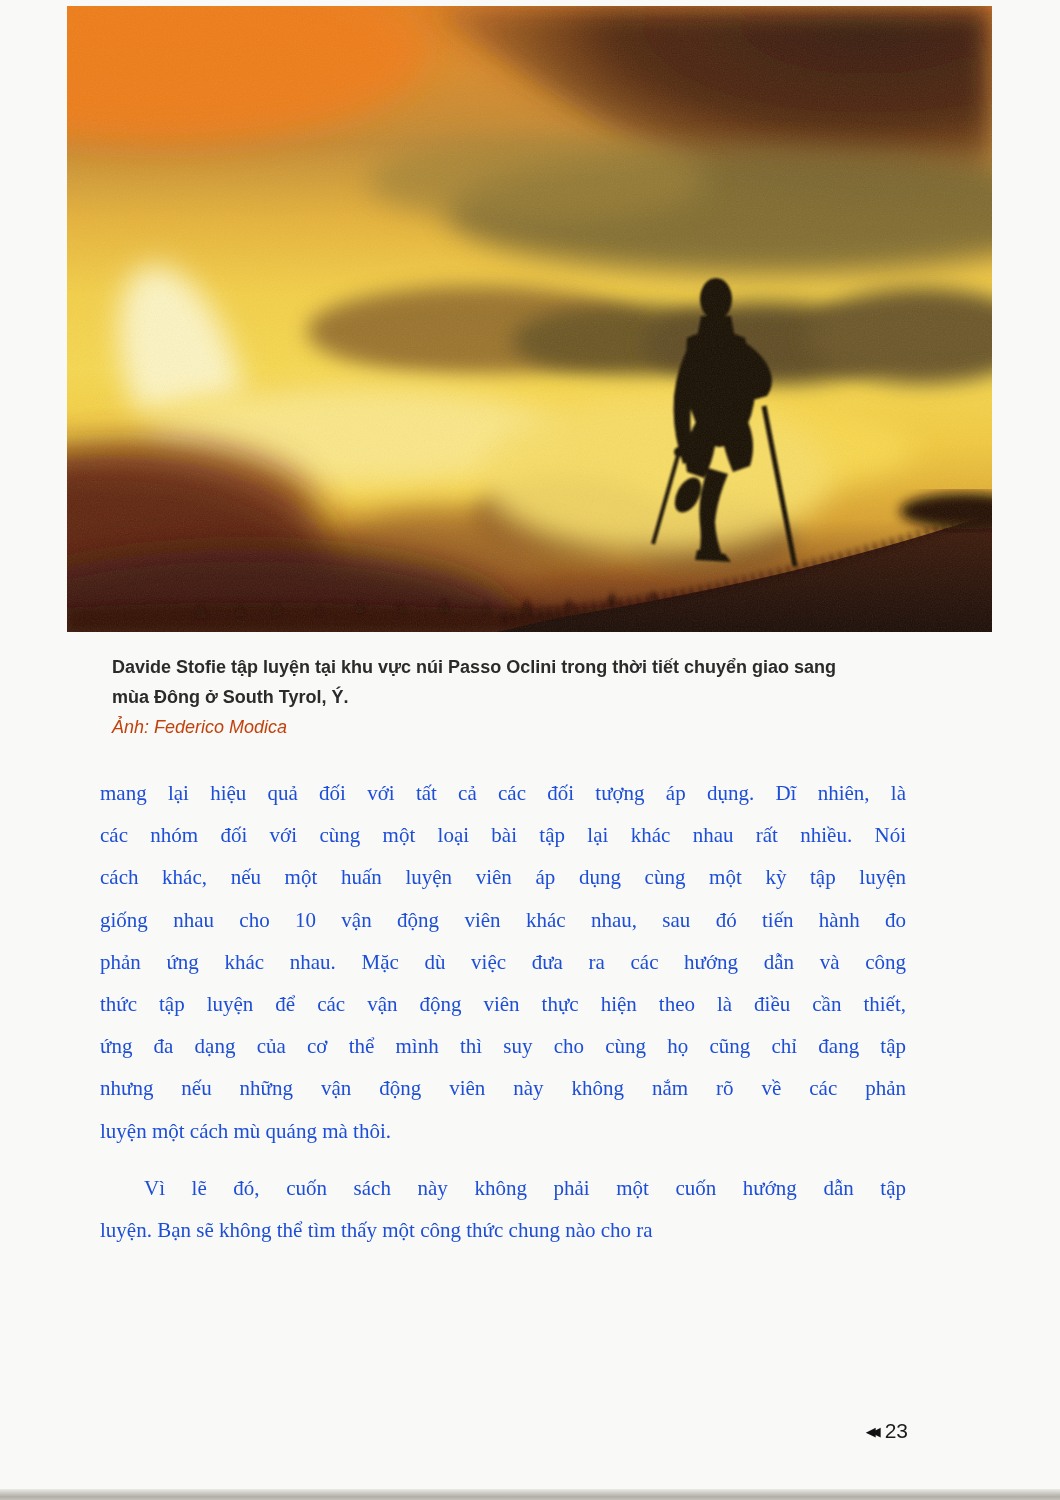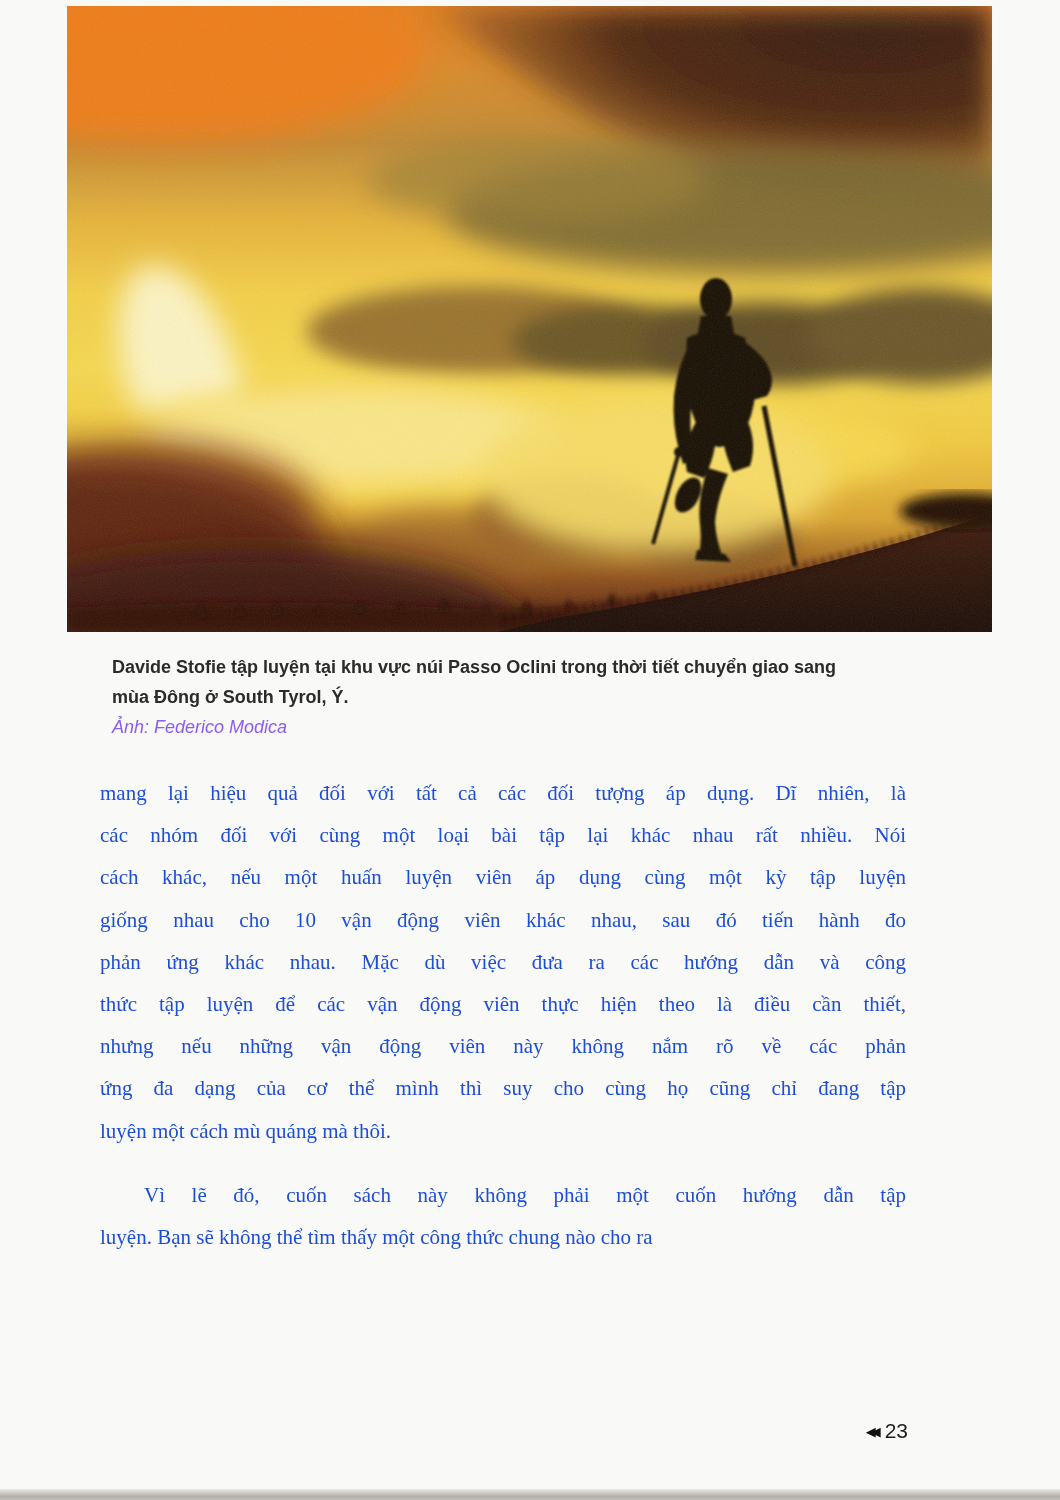--- a/index.html
+++ b/index.html
@@ -4,27 +4,27 @@
 <style>
   html,body{margin:0;padding:0;}
   body{width:1060px;height:1500px;position:relative;background:#f9f9f7;
        font-family:"Liberation Serif","DejaVu Serif",serif;overflow:hidden;}
   .photo-wrap{position:absolute;left:67px;top:6px;width:925px;height:626px;}
   .photo-wrap svg{display:block;width:925px;height:626px;}
   .caption{position:absolute;left:112px;top:652px;width:830px;
            font-family:"Liberation Sans","DejaVu Sans",sans-serif;
            font-size:18px;font-weight:600;color:#2b2b2b;line-height:30px;}
   .caption .cap-line{white-space:nowrap;}
-  .caption .credit{font-style:italic;font-weight:400;color:#8b5cf6;}
+  .caption .credit{font-style:italic;font-weight:400;color:#c2410c;}
   .body-text{position:absolute;left:100px;top:772px;width:806px;
              font-size:21px;color:#1d4ed8;line-height:42.2px;}
   .bline{text-align:justify;text-align-last:justify;text-justify:inter-word;
          height:42.2px;overflow:visible;white-space:normal;}
   .bline.last{text-align-last:left;}
-  .para2{margin-top:22px;}
+  .para2{margin-top:15px;}
   .para2 .bline.first{text-indent:44px;}
   .page-footer{position:absolute;top:1419px;right:152px;
                font-family:"Liberation Sans","DejaVu Sans",sans-serif;
                font-size:21px;color:#1c1c1c;display:flex;align-items:center;gap:3px;}
   .rewind{font-size:13px;letter-spacing:-5px;margin-right:6px;color:#111;}
   .scan-edge{position:absolute;left:0;bottom:0;width:1060px;height:11px;
              background:linear-gradient(#eceae6,#b2afa8 70%,#c4c1ba);}
 </style>
 </head>
 <body>
@@ -133,22 +133,22 @@
 </div>
 
 <div class="body-text">
   <div>
     <div class="bline">mang lại hiệu quả đối với tất cả các đối tượng áp dụng. Dĩ nhiên, là</div>
     <div class="bline">các nhóm đối với cùng một loại bài tập lại khác nhau rất nhiều. Nói</div>
     <div class="bline">cách khác, nếu một huấn luyện viên áp dụng cùng một kỳ tập luyện</div>
     <div class="bline">giống nhau cho 10 vận động viên khác nhau, sau đó tiến hành đo</div>
     <div class="bline">phản ứng khác nhau. Mặc dù việc đưa ra các hướng dẫn và công</div>
     <div class="bline">thức tập luyện để các vận động viên thực hiện theo là điều cần thiết,</div>
+    <div class="bline">ứng đa dạng của cơ thể mình thì suy cho cùng họ cũng chỉ đang tập</div>
     <div class="bline">nhưng nếu những vận động viên này không nắm rõ về các phản</div>
-    <div class="bline">ứng đa dạng của cơ thể mình thì suy cho cùng họ cũng chỉ đang tập</div>
     <div class="bline last">luyện một cách mù quáng mà thôi.</div>
   </div>
   <div class="para2">
     <div class="bline first">Vì lẽ đó, cuốn sách này không phải một cuốn hướng dẫn tập</div>
     <div class="bline last">luyện. Bạn sẽ không thể tìm thấy một công thức chung nào cho ra</div>
   </div>
 </div>
 
 <div class="page-footer">
   <span class="rewind">◀◀</span>

